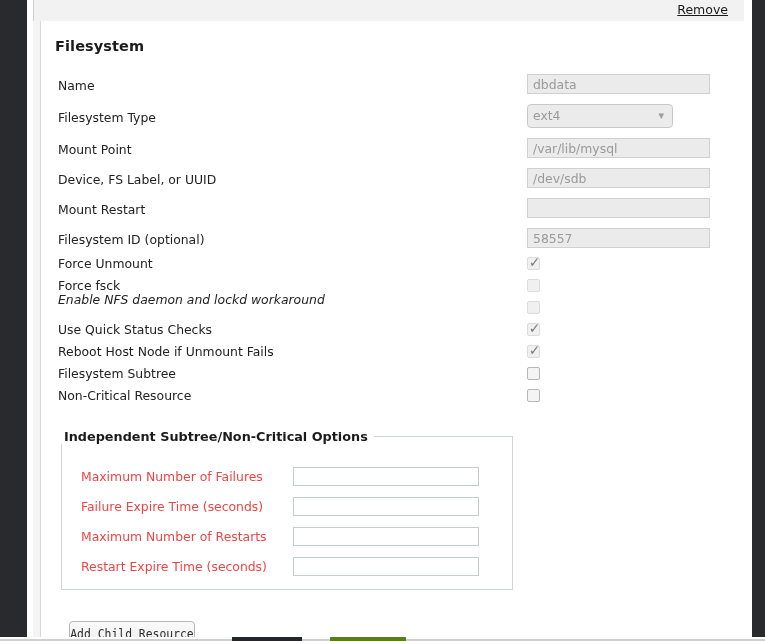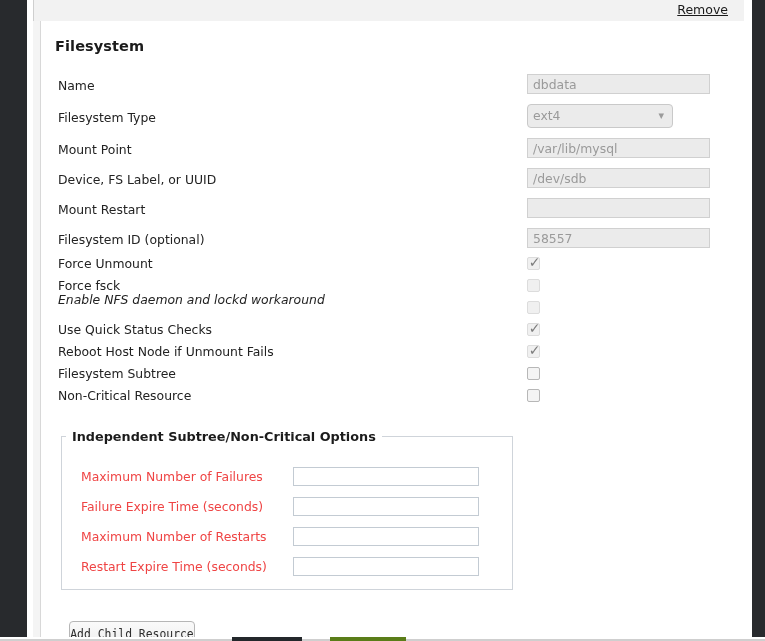--- a/index.html
+++ b/index.html
@@ -149,21 +149,21 @@
   
   .fset {
     position: absolute;
     left: 61px; top: 436px;
     width: 452px; height: 154px;
     border: 1px solid #cfd4da;
     background: #ffffff;
   }
   .fset-legend {
     position: absolute;
-    left: 66px; top: 429px;
+    left: 58px; top: 429px;
     background: #ffffff;
     padding: 0 6px;
     font-size: 12.8px;
     font-weight: bold;
     color: #1b1b1b;
   }
   .sub-label {
     position: absolute;
     left: 81px;
     font-size: 12.4px;

